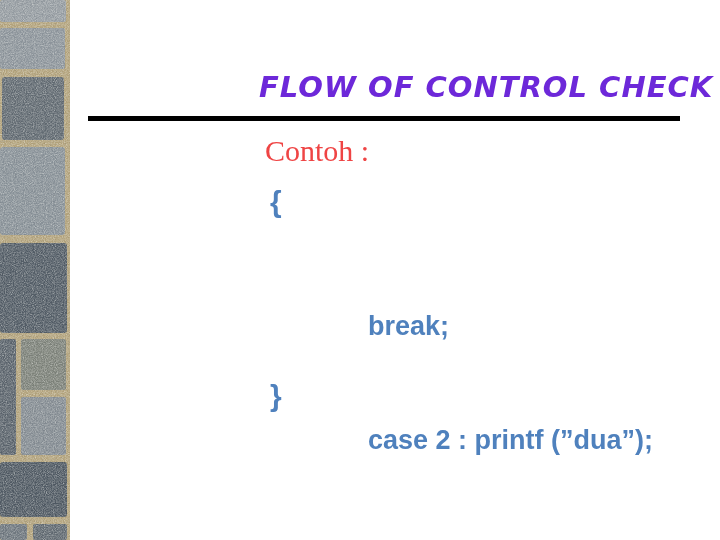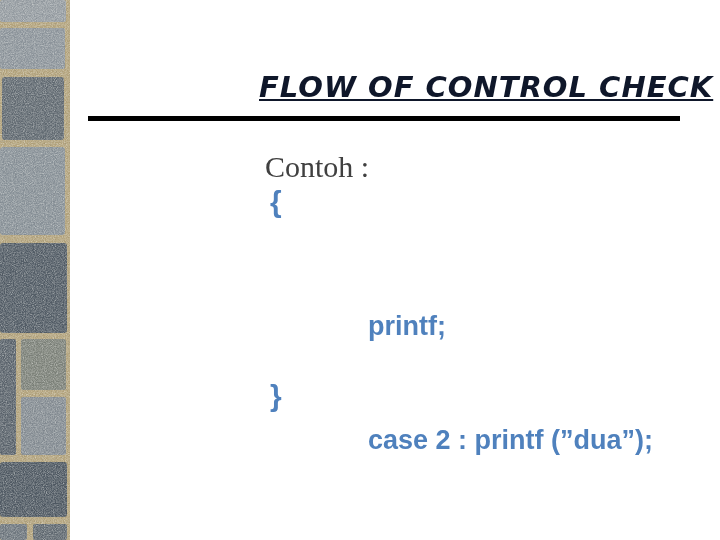--- a/index.html
+++ b/index.html
@@ -24,39 +24,38 @@
   .slide-title {
     position: absolute;
     left: 259px;
     top: 70px;
     width: 440px;
     font-family: "DejaVu Sans", sans-serif;
     font-style: italic;
     font-weight: bold;
     font-size: 29px;
     letter-spacing: 1px;
-    color: #0f172a;
+    color: #6d28d9;
     white-space: nowrap;
-    text-decoration: underline;
   }
   .title-underline {
     position: absolute;
     left: 88px;
     top: 116px;
     width: 592px;
     height: 5px;
     background: #000000;
   }
   .body-label {
     position: absolute;
     left: 265px;
-    top: 150px;
+    top: 134px;
     font-family: "Liberation Serif", "DejaVu Serif", serif;
     font-size: 30px;
-    color: #404040;
+    color: #ef4444;
     white-space: nowrap;
   }
   .brace {
     position: absolute;
     left: 270px;
     font-family: "Liberation Sans", sans-serif;
     font-weight: bold;
     font-size: 30px;
     color: #4f81bd;
   }
@@ -113,20 +112,20 @@
   </svg>
 
   <div class="slide-title">FLOW OF CONTROL CHECK</div>
   <div class="title-underline"></div>
 
   <div class="body-label">Contoh :</div>
 
   <div class="brace open">{</div>
 
   <div class="code-block">
-    <div class="code-line">printf;</div>
+    <div class="code-line">break;</div>
     <div class="code-line">case 2 : printf (”dua”);</div>
     
   </div>
 
   <div class="brace close">}</div>
 
 </div>
 
 </body></html>

